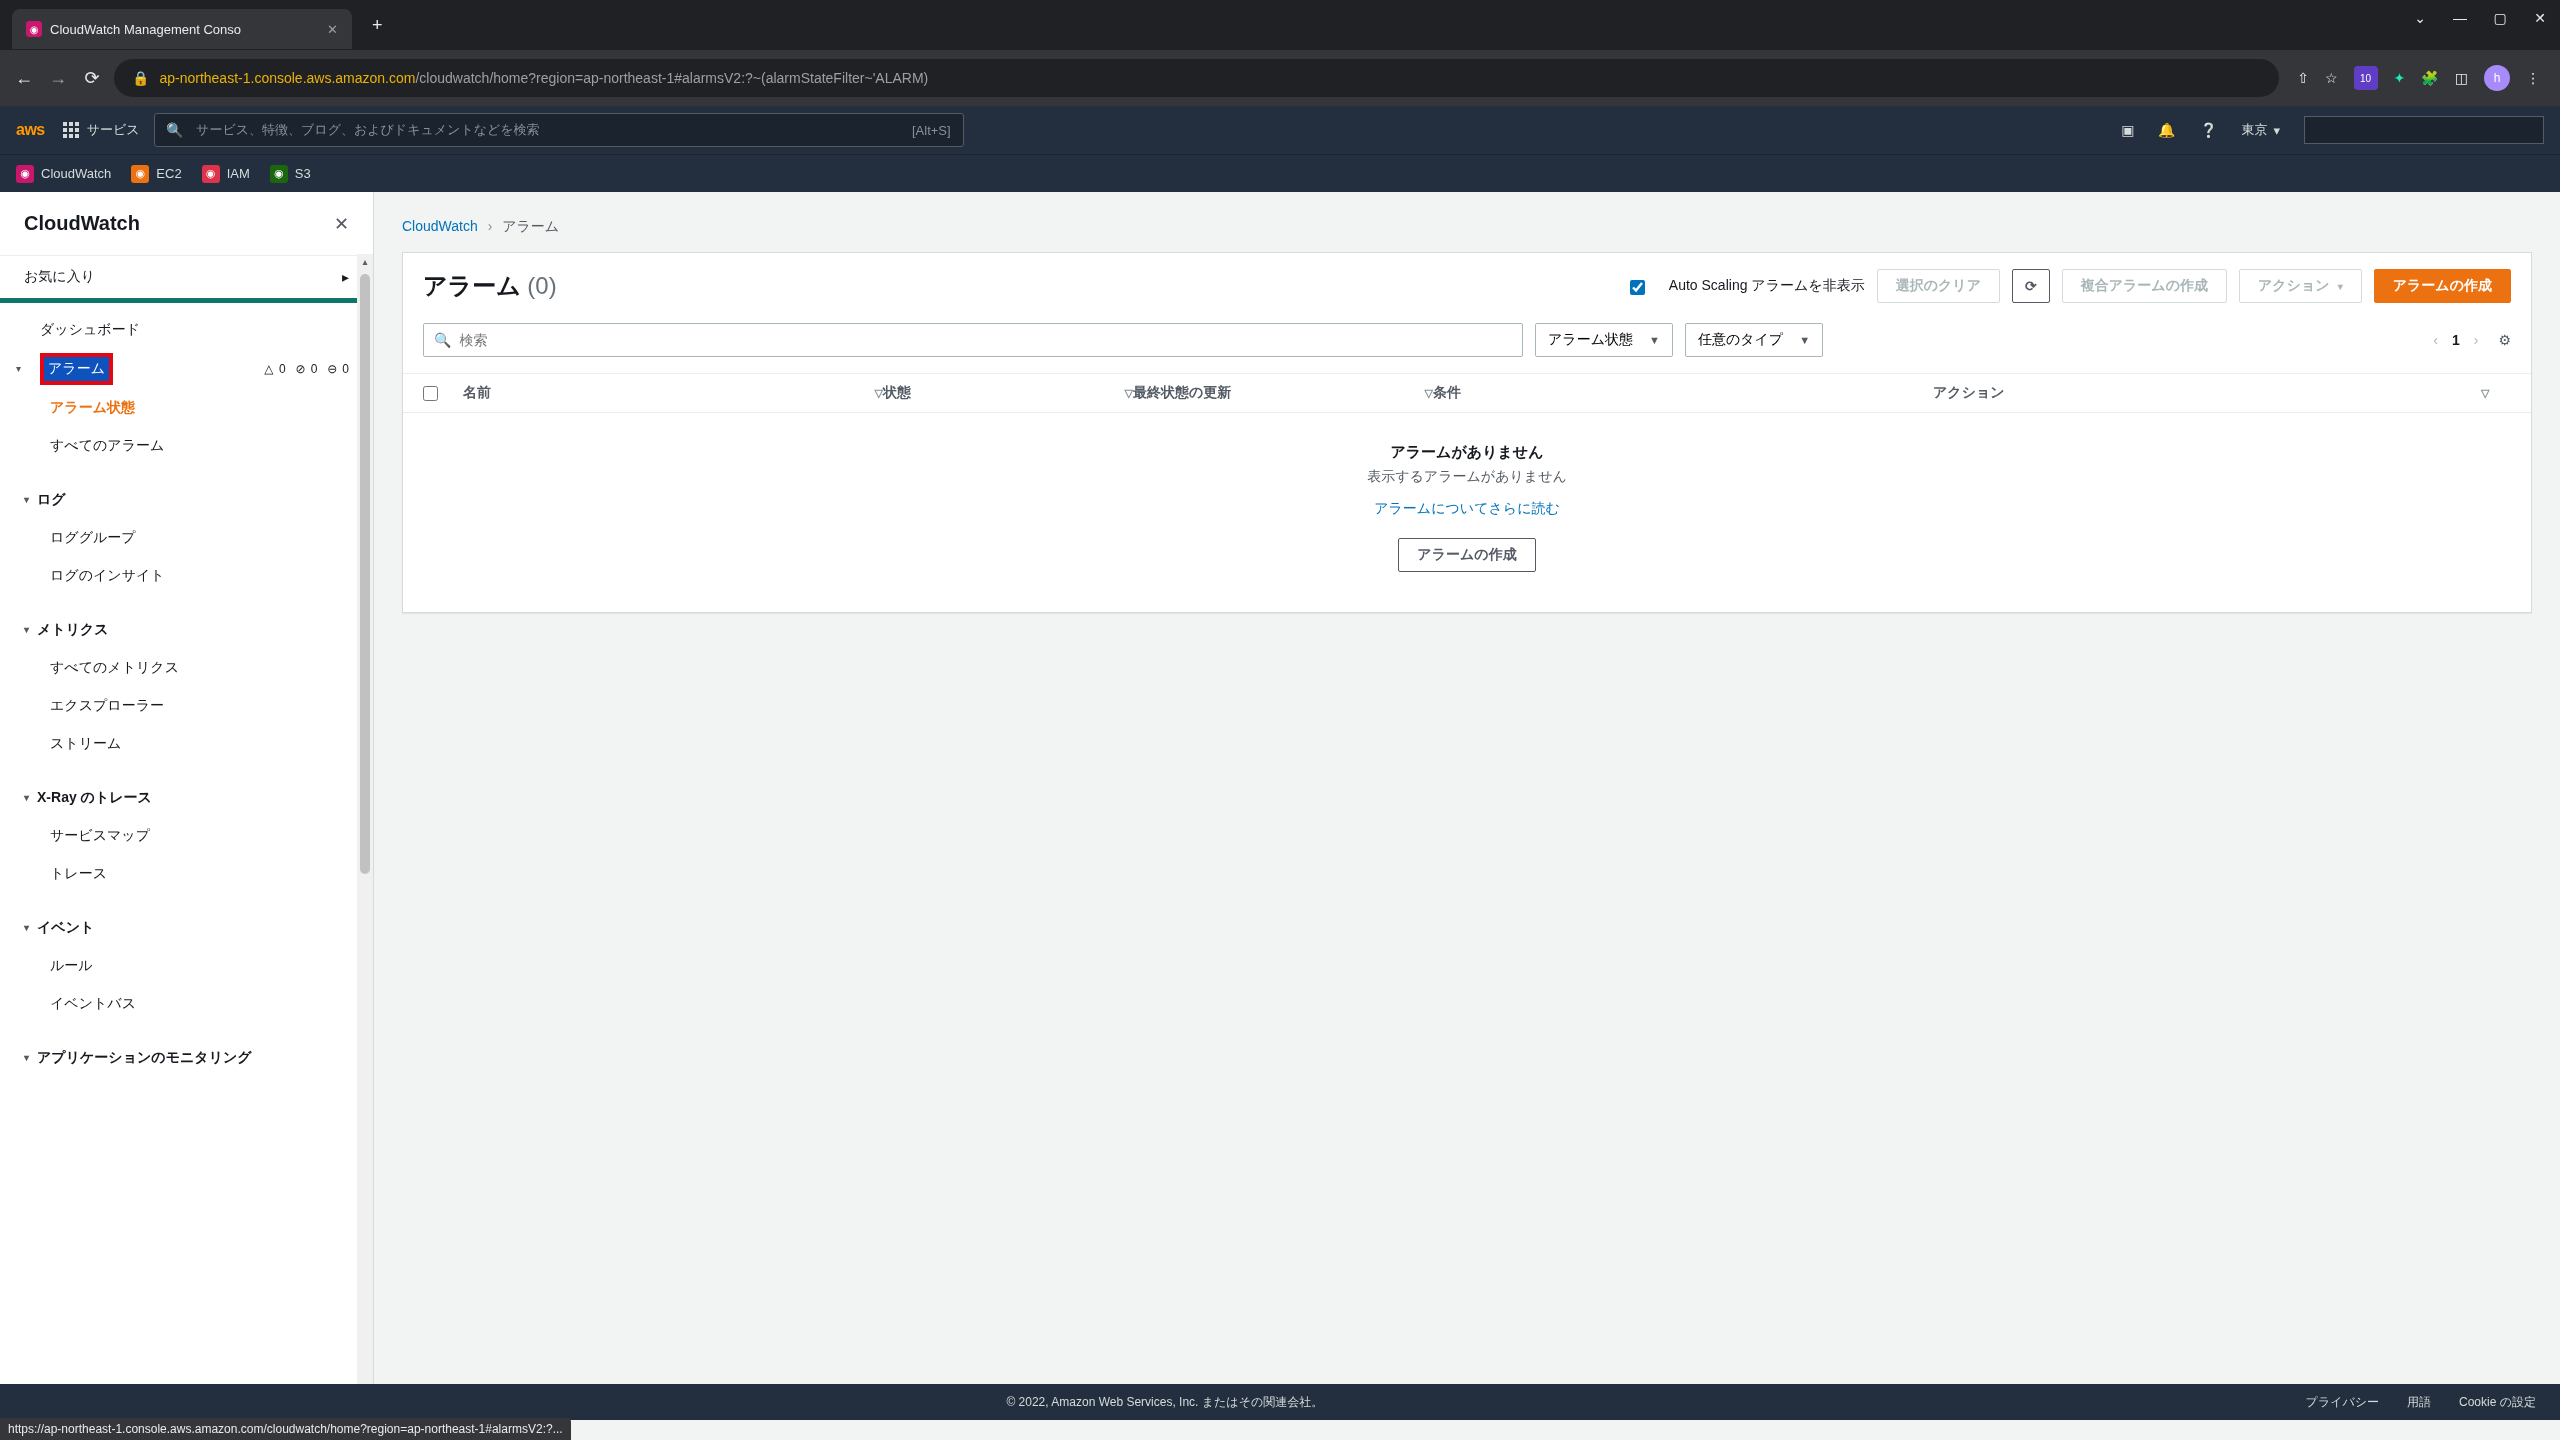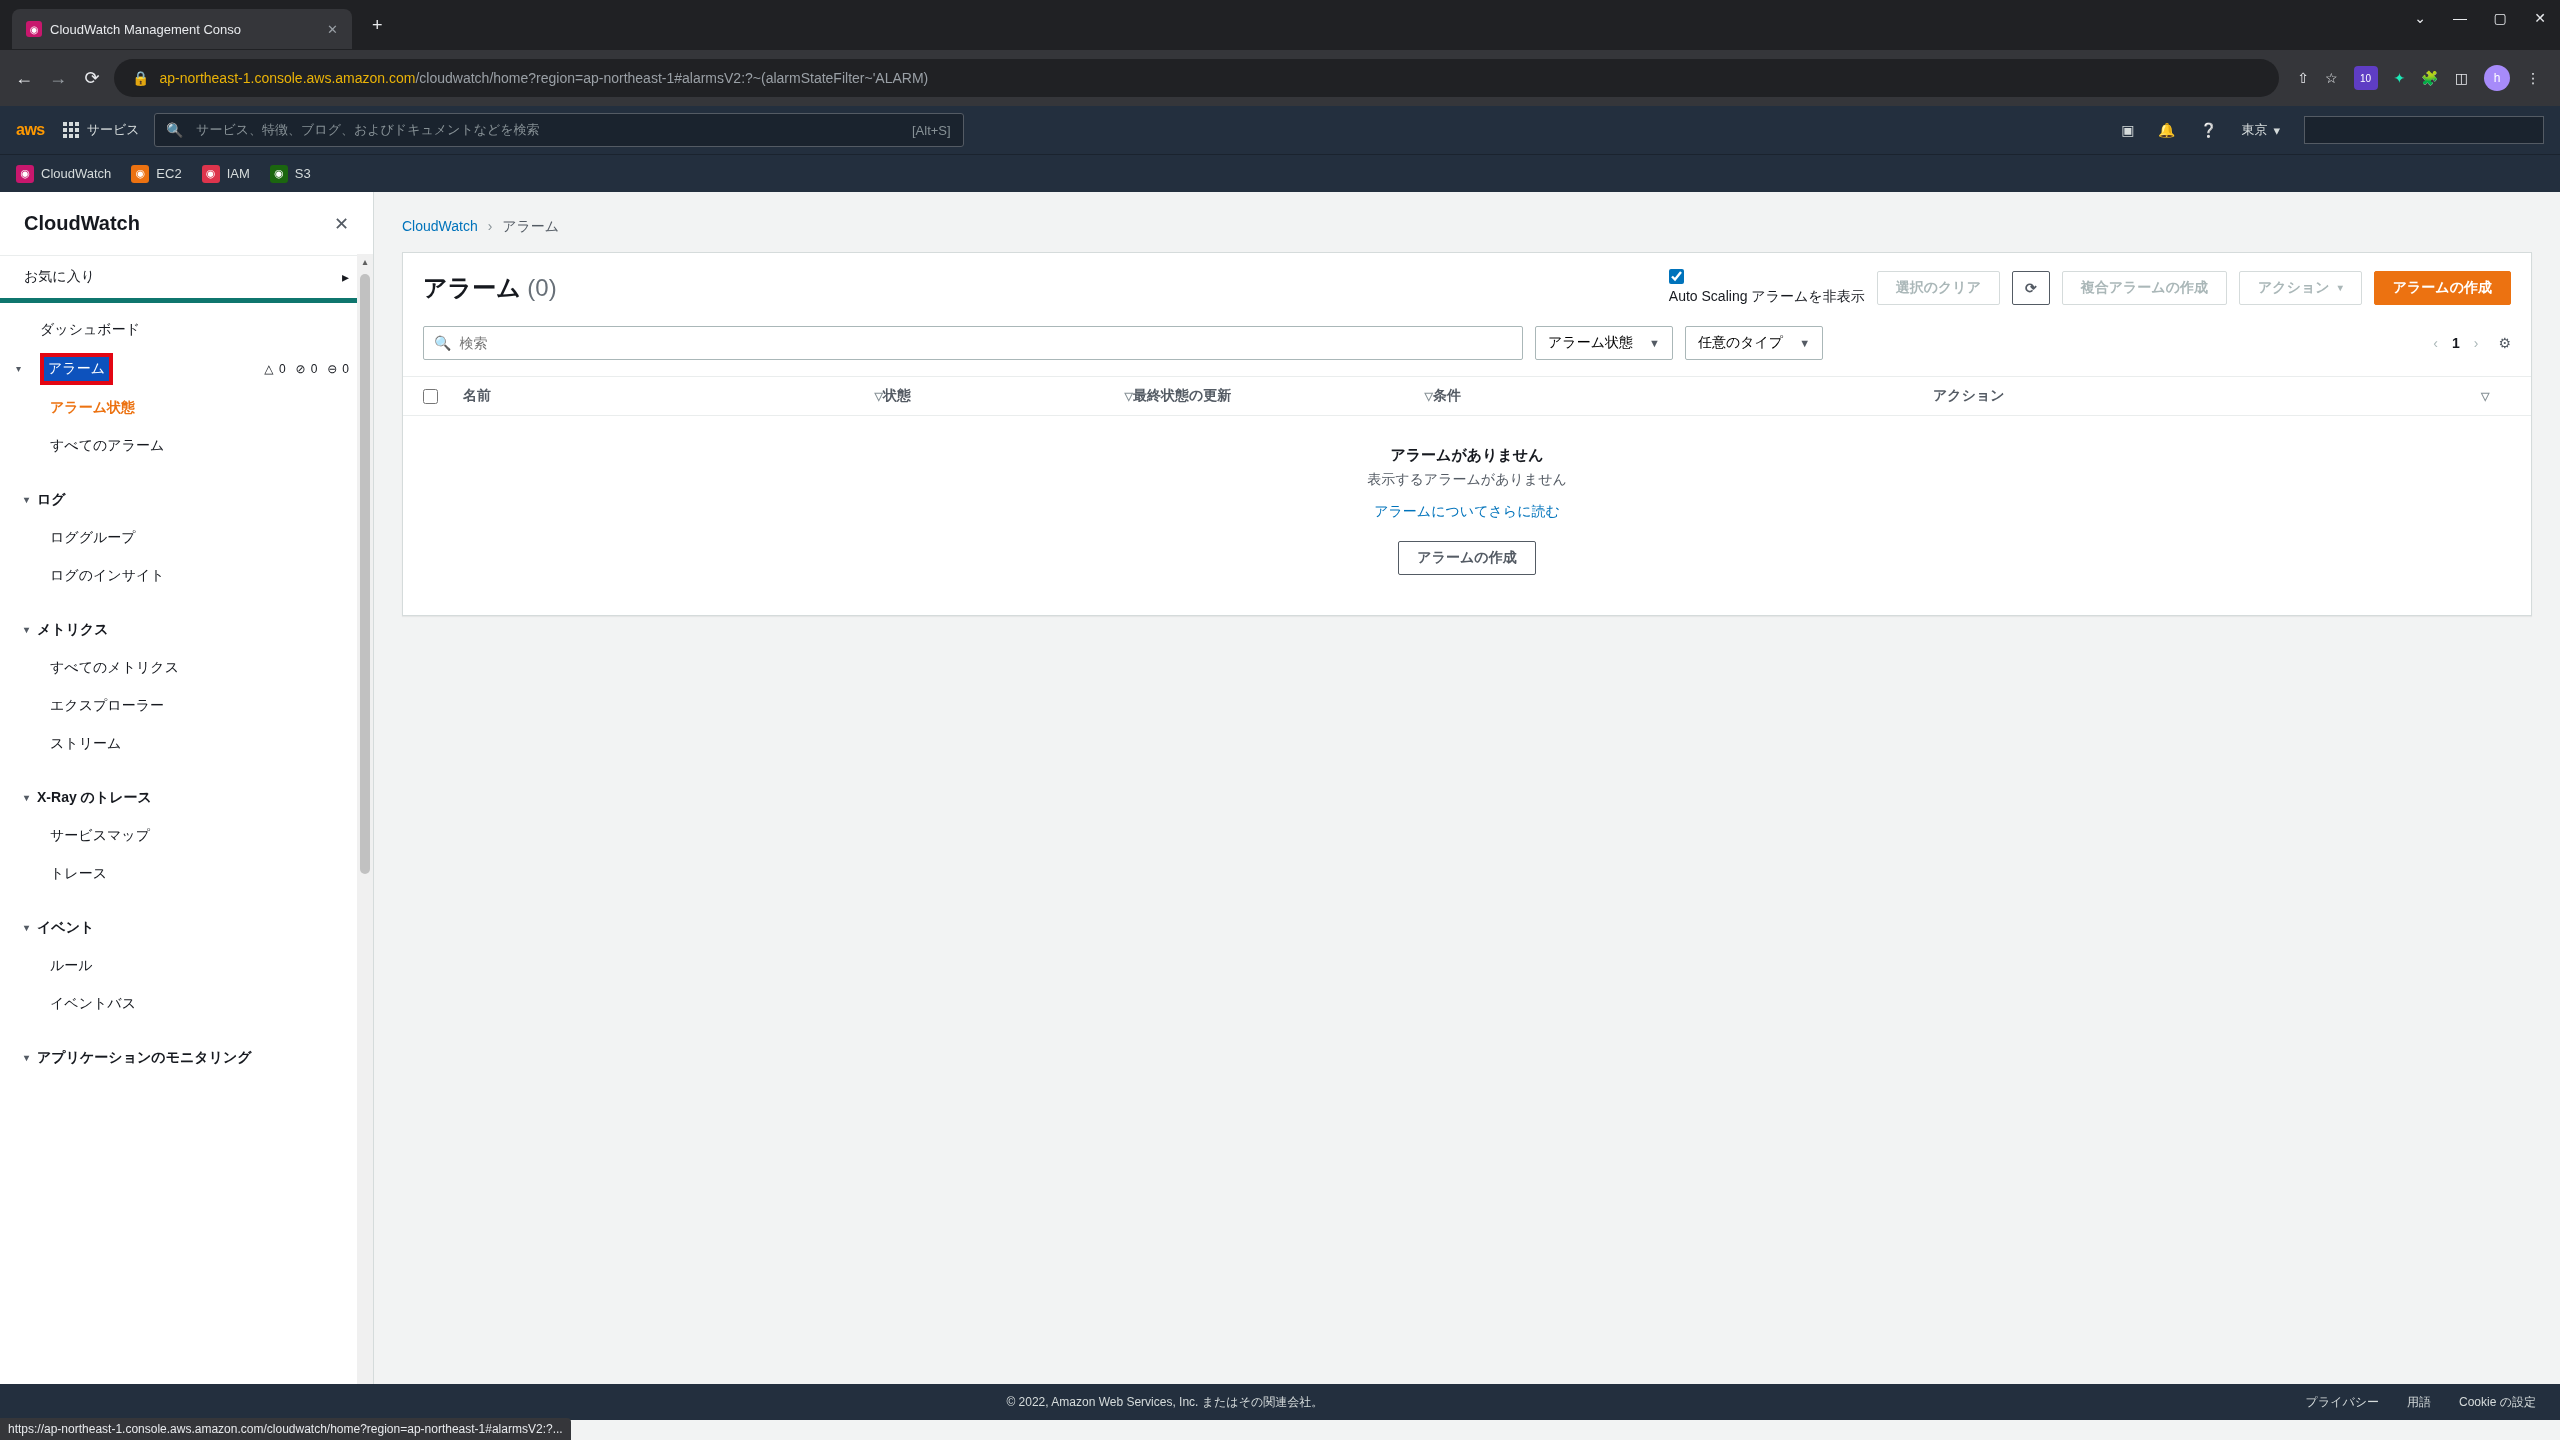--- a/index.html
+++ b/index.html
@@ -74,21 +74,21 @@
 .breadcrumb { padding: 6px 0 16px; font-size: 14px; }
 .breadcrumb a { color: #0073bb; text-decoration: none; }
 .breadcrumb .sep { color: #879196; margin: 0 6px; }
 .breadcrumb .current { color: #545b64; }
 
 .panel { background: white; border: 1px solid #d5dbdb; box-shadow: 0 1px 1px rgba(0,0,0,0.05); }
 .panel-header { padding: 16px 20px; display: flex; align-items: center; border-bottom: none; gap: 12px; }
 .panel-title { font-size: 24px; font-weight: bold; color: #16191f; }
 .panel-title .count { color: #687078; font-weight: normal; }
 .panel-header-right { margin-left: auto; display: flex; align-items: center; gap: 12px; }
-.chk-label { display: flex; align-items: flex-start; gap: 4px; font-size: 14px; color: #16191f; flex-direction: column; }
+.chk-label { display: flex; align-items: flex-end; gap: 24px; font-size: 14px; color: #16191f; }
 .chk { width: 15px; height: 15px; accent-color: #0073bb; }
 
 .btn { border: 1px solid #545b64; background: white; padding: 6px 18px; font-size: 14px; border-radius: 2px; cursor: pointer; color: #545b64; font-weight: bold; height: 34px; display: flex; align-items: center; }
 .btn.primary { background: #ec7211; border-color: #ec7211; color: white; }
 .btn.disabled { color: #aab7b8; border-color: #d5dbdb; cursor: default; }
 .btn.icon-only { padding: 6px 12px; }
 .btn .dropdown-caret { margin-left: 8px; font-size: 10px; }
 
 .filter-row { padding: 4px 20px 16px; display: flex; align-items: center; gap: 12px; }
 .search-box { flex: 1; border: 1px solid #aab7b8; border-radius: 2px; height: 34px; display: flex; align-items: center; padding: 0 10px; max-width: 1100px; }

